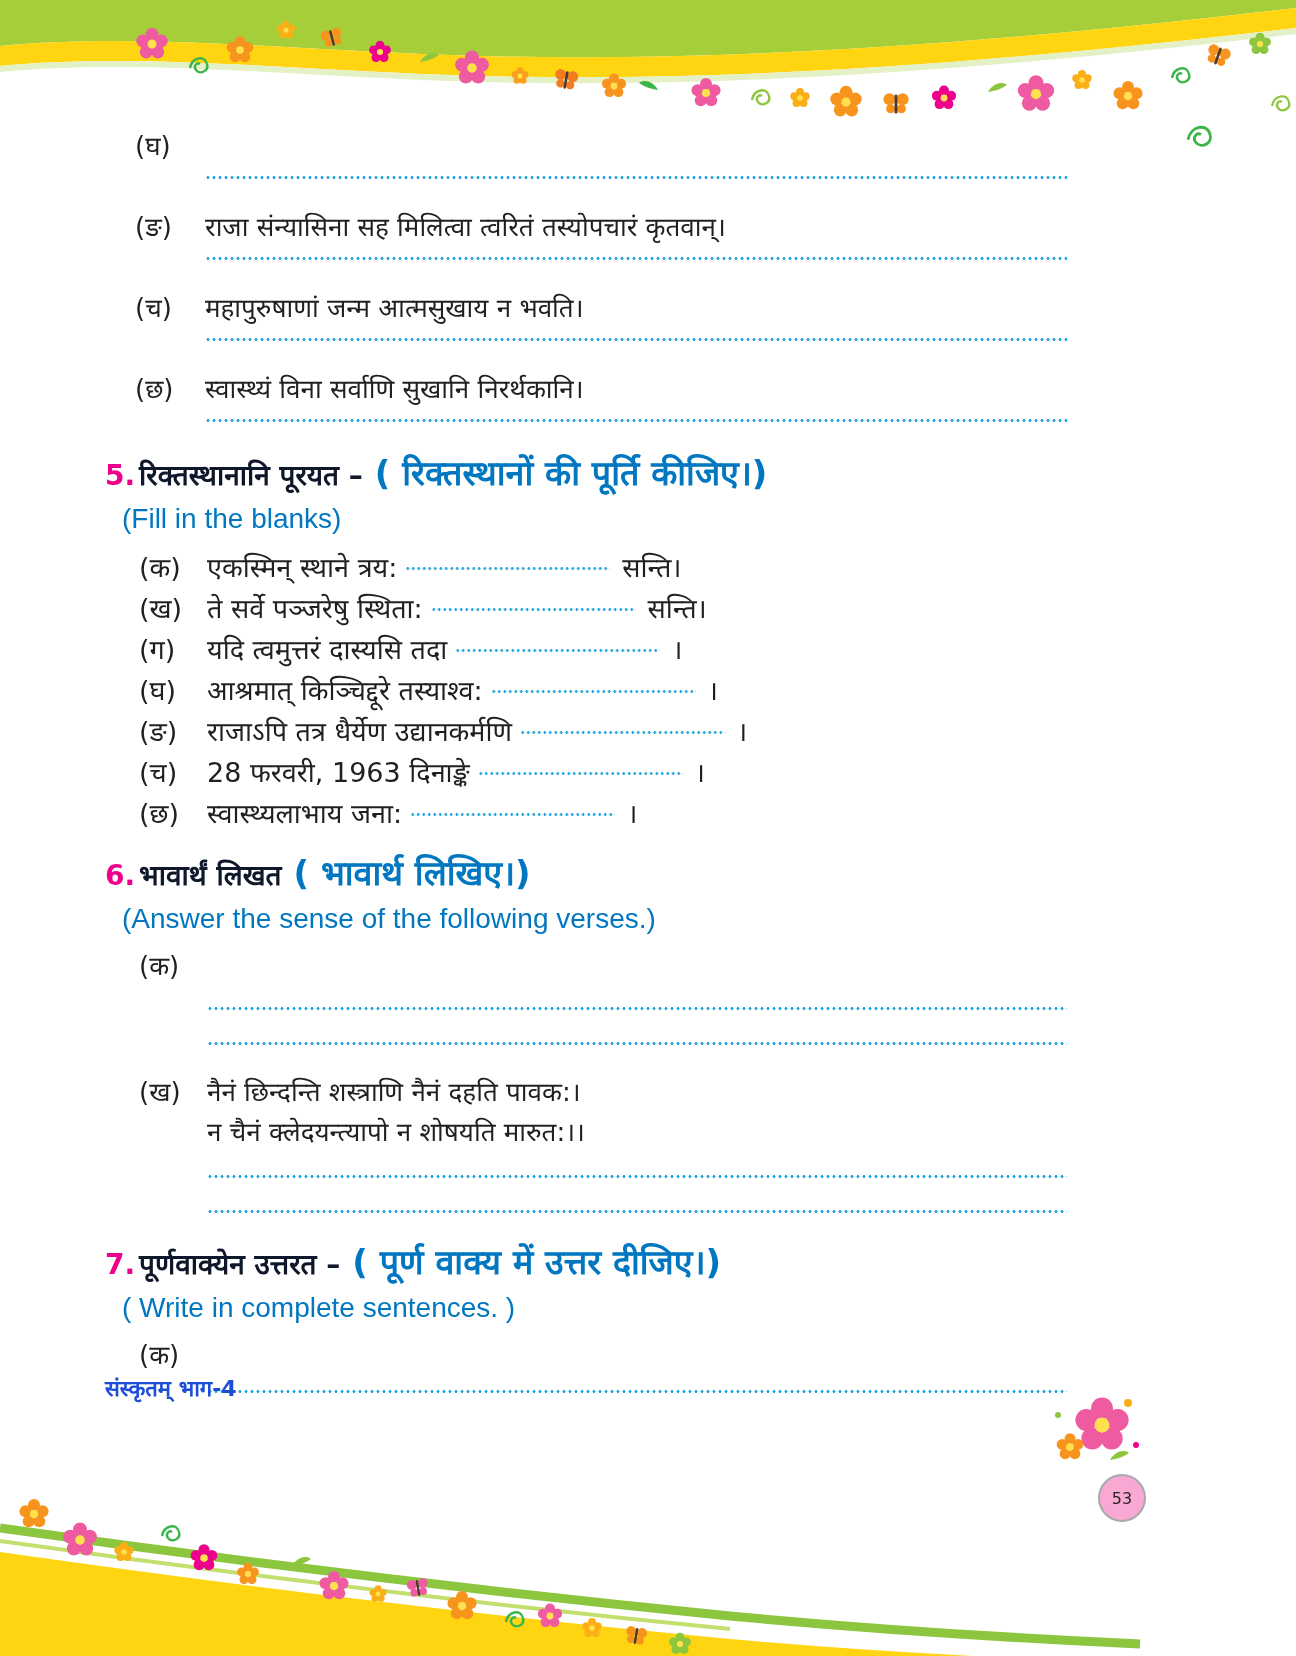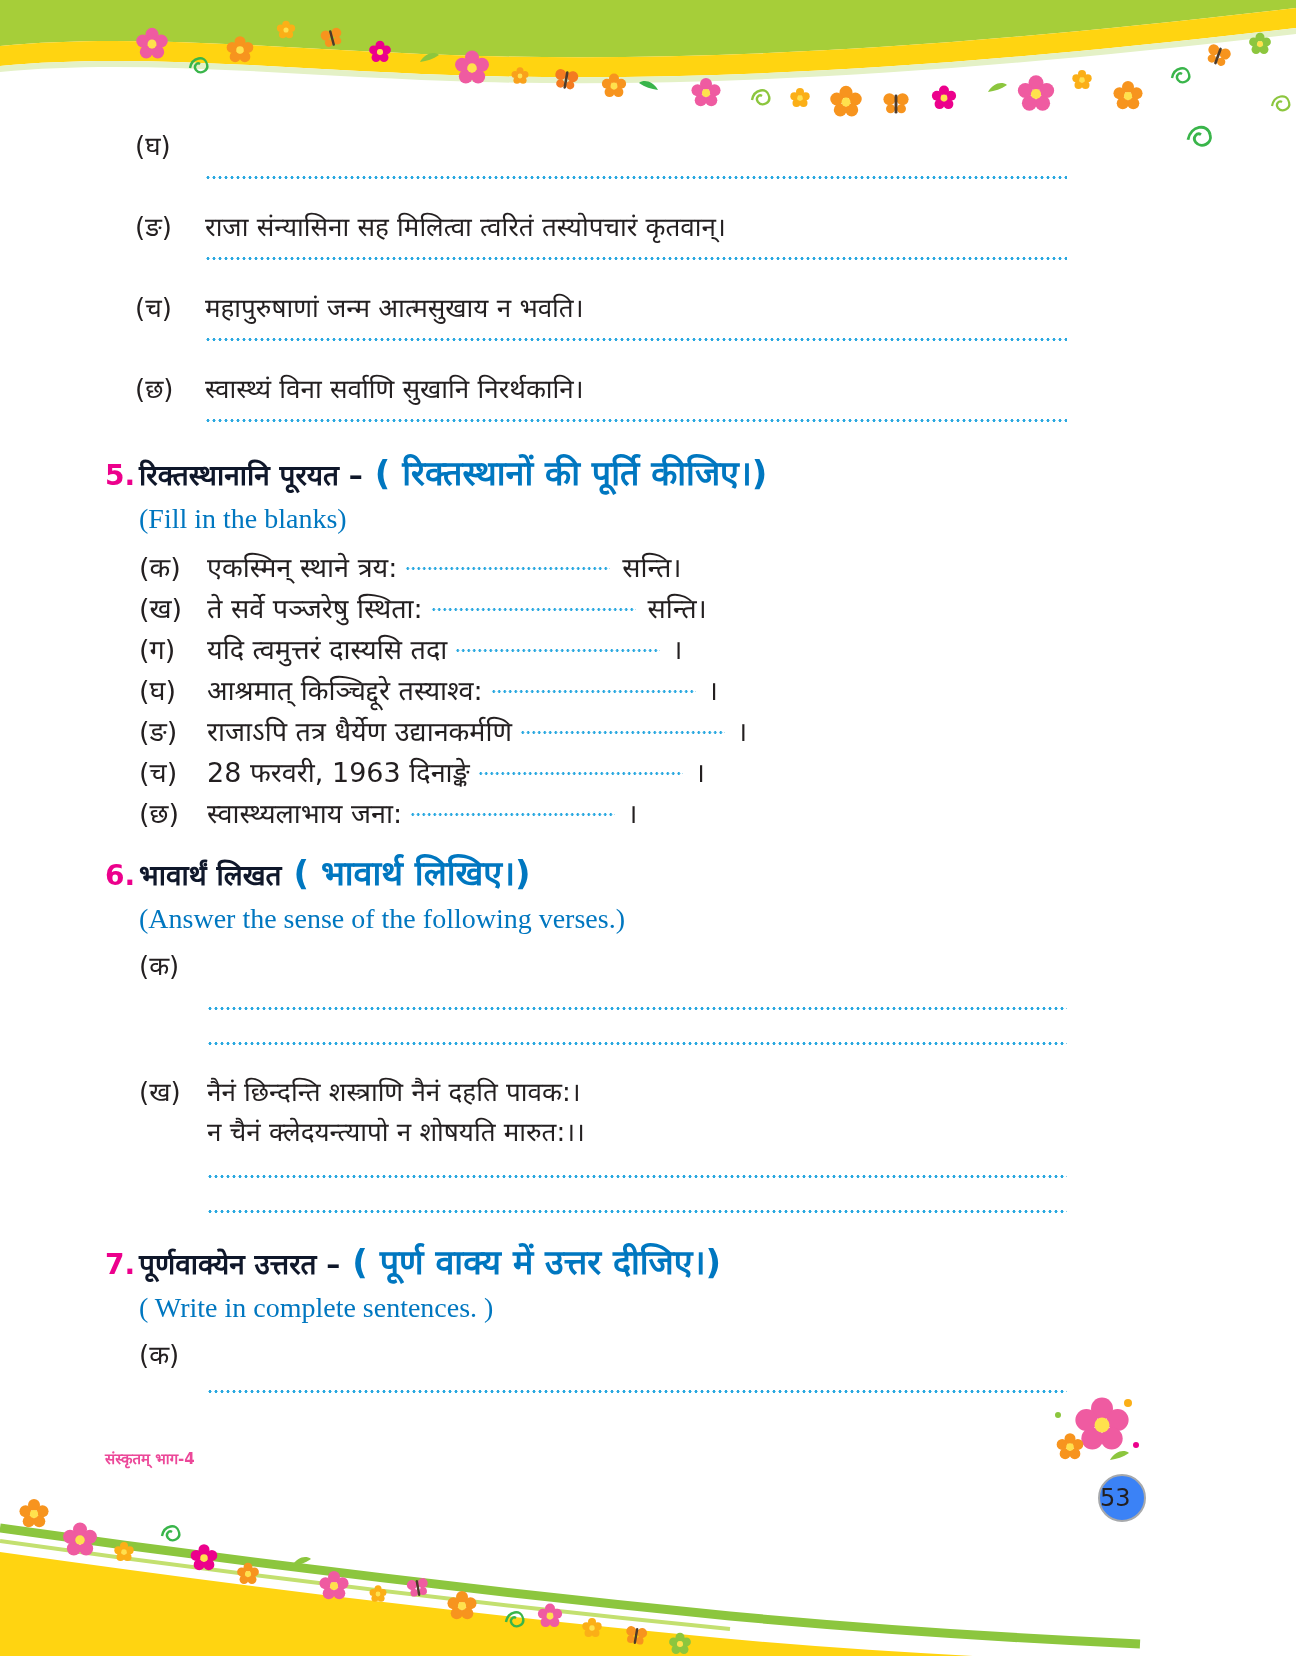--- a/index.html
+++ b/index.html
@@ -28,22 +28,22 @@
   }
   .qa-item > .dotline { margin-left: 70px; }
 
   
   .sec { margin-top: 18px; }
   .sec-head { display: flex; align-items: baseline; font-size: 28px; line-height: 42px; }
   .sec-num { color: #ec008c; font-weight: bold; width: 34px; flex: 0 0 34px; }
   .sec-title { color: #0f172a; font-weight: bold; margin-right: 12px; white-space: nowrap; }
   .sec-hindi { color: #0077c0; font-size: 34px; font-weight: bold; white-space: nowrap; }
   .sec-english {
-    margin: 2px 0 8px 34px; color: #0077c0; font-size: 28px; line-height: 40px;
-    font-family: Liberation Serif, serif;
+    margin: 2px 0 8px 17px; color: #0077c0; font-size: 28px; line-height: 40px;
+    font-family: Liberation Sans, sans-serif;
   }
 
   
   .fb-item { margin-left: 34px; font-size: 27px; line-height: 41px; white-space: nowrap; }
   .fb-label { display: inline-block; width: 68px; }
   .fb-blank {
     display: inline-block; width: 205px; height: 3px; vertical-align: 7px;
     margin: 0 12px 0 8px;
     background-image: radial-gradient(circle, #29a8e0 1.25px, transparent 1.55px);
     background-size: 5.5px 3px; background-repeat: repeat-x;
@@ -59,28 +59,28 @@
   .verse-item > .dotline.second { margin-top: 32px; }
 
   
   .s7-item { margin-left: 34px; }
   .s7-row { display: flex; font-size: 26px; line-height: 38px; margin-top: 6px; }
   .s7-label { width: 68px; flex: 0 0 68px; }
   .s7-item > .dotline { margin-left: 68px; margin-top: 16px; }
 
   
   .footer-title {
-    position: absolute; left: 105px; top: 1448px;
-    color: #ec4899; font-weight: bold; font-size: 15px;
+    position: absolute; left: 105px; top: 1372px;
+    color: #1d4ed8; font-weight: bold; font-size: 22px;
   }
   .page-circle {
     position: absolute; left: 1098px; top: 1474px; width: 48px; height: 48px;
-    background: #3b82f6; border: 2px solid #a7a9ac; border-radius: 50%;
-    display: flex; align-items: center; justify-content: flex-start;
-    font-size: 24px; z-index: 5;
+    background: #f9a8d4; border: 2px solid #a7a9ac; border-radius: 50%;
+    display: flex; align-items: center; justify-content: center;
+    font-size: 16px; z-index: 5;
   }
 </style>
 </head>
 <body>
 
 <div class="page">
 
   <svg class="deco-top" width="1296" height="165" viewBox="0 0 1296 165" aria-hidden="true">
     <defs>
       <g id="f5">

